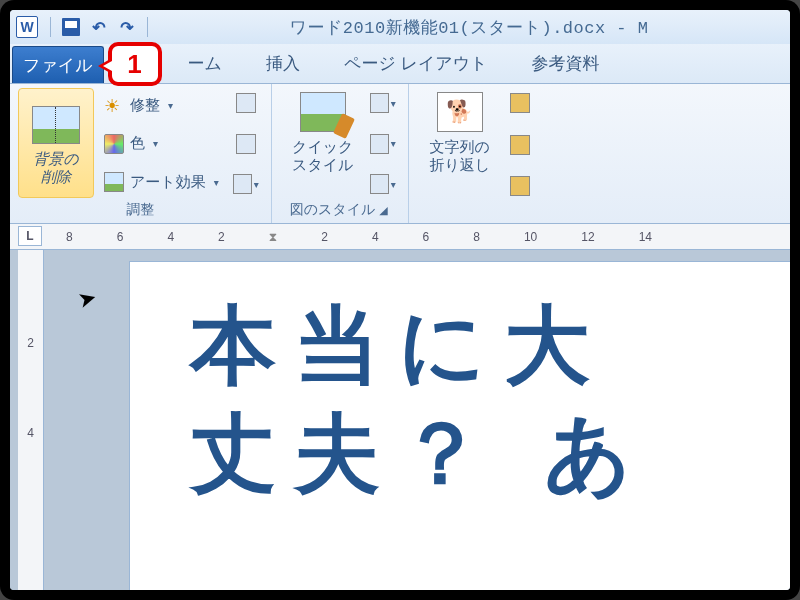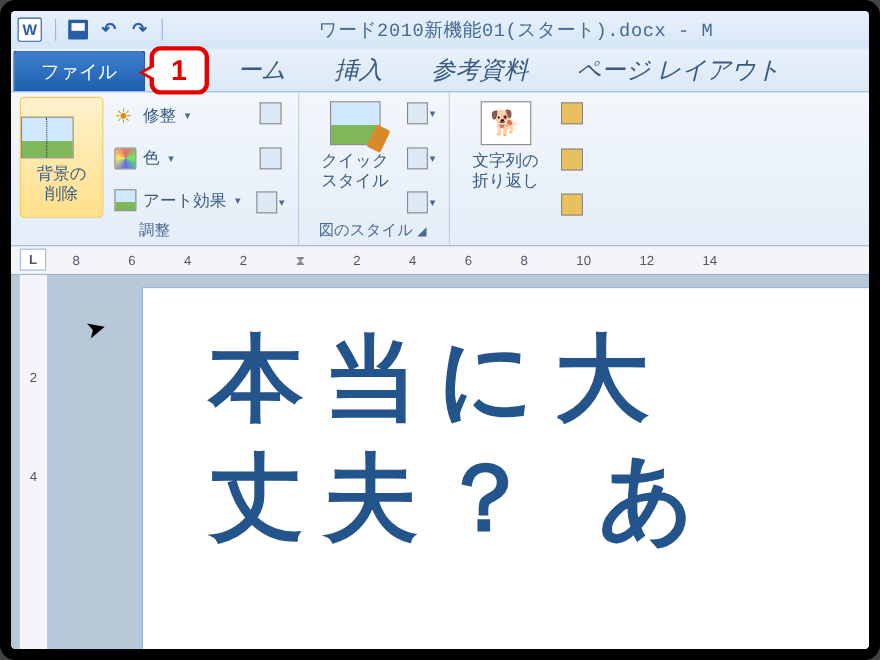--- a/index.html
+++ b/index.html
@@ -12,34 +12,34 @@
   .word-icon { width: 22px; height: 22px; background: #fff; border: 1px solid #2a5ca8; color: #2a5ca8; font-weight: bold; font-size: 14px; display: flex; align-items: center; justify-content: center; margin-right: 6px; border-radius: 2px; }
   .qat-sep { width: 1px; height: 20px; background: #9ab6d6; margin: 0 6px; }
   .qat-btn { width: 24px; height: 24px; display: flex; align-items: center; justify-content: center; margin: 0 2px; cursor: pointer; }
   .icon-save { width: 18px; height: 18px; background: #2a5ca8; position: relative; border-radius: 1px; }
   .icon-save::after { content:""; position:absolute; inset:3px 3px 8px 3px; background:#fff; }
   .icon-undo, .icon-redo { font-size: 16px; color: #2a5ca8; font-weight: bold; }
   .title-text { flex: 1; text-align: center; font-size: 17px; color: #456a92; letter-spacing: 0.5px; font-family: Liberation Mono, monospace; }
 
   
   .tabs { height: 40px; display: flex; align-items: stretch; background: linear-gradient(#e8f1fb,#dce9f7); border-bottom: 1px solid #9ab6d6; }
-  .file-tab { background: linear-gradient(#3d7ecf,#1e5fb0); color: #fff; padding: 0 24px; display: flex; align-items: center; font-size: 17px; margin: 2px 0 0 2px; border-radius: 3px 3px 0 0; cursor: pointer; border:1px solid #1a4a88; border-bottom:none; }
-  .tab { padding: 0 22px; display: flex; align-items: center; font-size: 22px; color: #3a5a80; cursor: pointer; font-style: italic; }
+  .file-tab { background: linear-gradient(#3d7ecf,#1e5fb0); color: #fff; padding: 0 10px; display: flex; align-items: center; font-size: 17px; margin: 2px 0 0 2px; border-radius: 3px 3px 0 0; cursor: pointer; border:1px solid #1a4a88; border-bottom:none; }
+  .tab { padding: 0 22px; display: flex; align-items: center; font-size: 17px; color: #3a5a80; cursor: pointer; }
   .callout { position: relative; width: 54px; height: 44px; background: #fff; border: 4px solid #e60000; border-radius: 10px; display: flex; align-items: center; justify-content: center; margin: -2px 4px 0 4px; z-index: 20; }
   .callout-num { font-size: 26px; font-weight: bold; color: #e60000; }
   .callout-tail { position:absolute; left:-14px; bottom:8px; width:0; height:0; border-top:8px solid transparent; border-bottom:8px solid transparent; border-right:14px solid #e60000; }
   .callout-tail::after { content:""; position:absolute; left:5px; top:-5px; width:0; height:0; border-top:5px solid transparent; border-bottom:5px solid transparent; border-right:9px solid #fff; }
 
   
   .ribbon { height: 140px; background: linear-gradient(#f3f7fc,#e4edf8); display: flex; border-bottom: 1px solid #9ab6d6; }
   .group { border-right: 1px solid #b9cfe8; padding: 4px 8px 2px 8px; display: flex; flex-direction: column; }
   .group-body { flex: 1; display: flex; }
   .group-label { text-align: center; font-size: 14px; color: #4a6a90; padding: 2px 0; }
 
-  .big-btn { display: flex; flex-direction: column; justify-content: center; width: 76px; height: 110px; border: 1px solid #f2c95a; background: linear-gradient(#fff2cc,#ffe08a); border-radius: 4px; cursor: pointer; padding-top:6px; }
+  .big-btn { display: flex; flex-direction: column; align-items: center; justify-content: center; width: 76px; height: 110px; border: 1px solid #f2c95a; background: linear-gradient(#fff2cc,#ffe08a); border-radius: 4px; cursor: pointer; padding-top:6px;font-style:italic; }
   .big-btn .thumb { width: 48px; height: 38px; background: linear-gradient(#cfe8ff 60%, #7fb85a 60%); border: 1px solid #888; position: relative; }
   .big-btn .thumb::before { content:""; position:absolute; left:22px; top:0; bottom:0; border-left:1px dotted #333; }
   .big-btn-label { font-size: 15px; color: #3a5a80; text-align: center; line-height: 1.2; margin-top: 6px; }
 
   .vstack { display: flex; flex-direction: column; justify-content: space-between; padding: 2px 4px; }
   .row-btn { display: flex; align-items: center; height: 30px; padding: 0 6px; font-size: 15px; color: #3a5a80; cursor: pointer; gap: 6px; white-space: nowrap; }
   .mini { width: 26px; height: 26px; display:flex; align-items:center; justify-content:center; cursor:pointer; }
   .ico { width: 20px; height: 20px; display:inline-block; border:1px solid #888; }
   .ico.sun { border:none; color:#d98f00; font-size:18px; }
   .ico.pal { background: conic-gradient(#e66,#6e6,#66e,#ee6,#e66); border-radius:2px; }
@@ -90,22 +90,22 @@
     </div>
 
     <div class="tabs">
       <div class="file-tab">ファイル</div>
       <div class="callout">
         <div class="callout-tail"></div>
         <span class="callout-num">1</span>
       </div>
       <div class="tab">ーム</div>
       <div class="tab">挿入</div>
+      <div class="tab">ページ レイアウト</div>
       <div class="tab">参考資料</div>
-      <div class="tab">ページ レイアウト</div>
     </div>
 
     <div class="ribbon">
 
       <div class="group">
         <div class="group-body">
           <div class="big-btn">
             <div class="thumb"></div>
             <div class="big-btn-label" style="white-space:pre-line">背景の
 削除</div>

